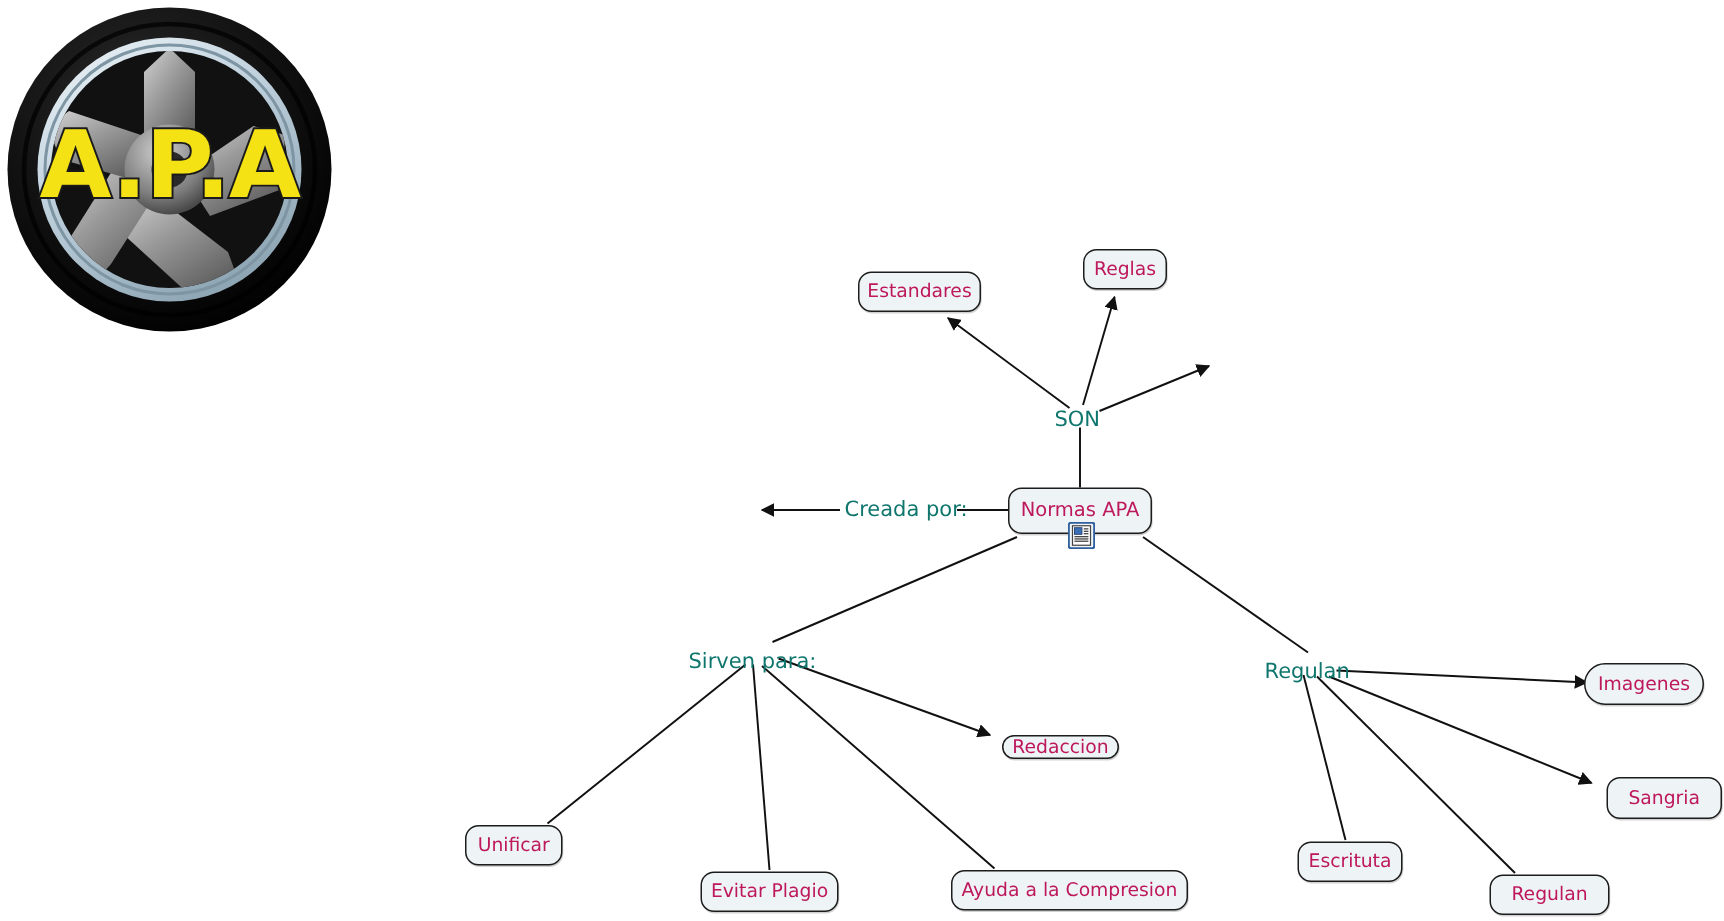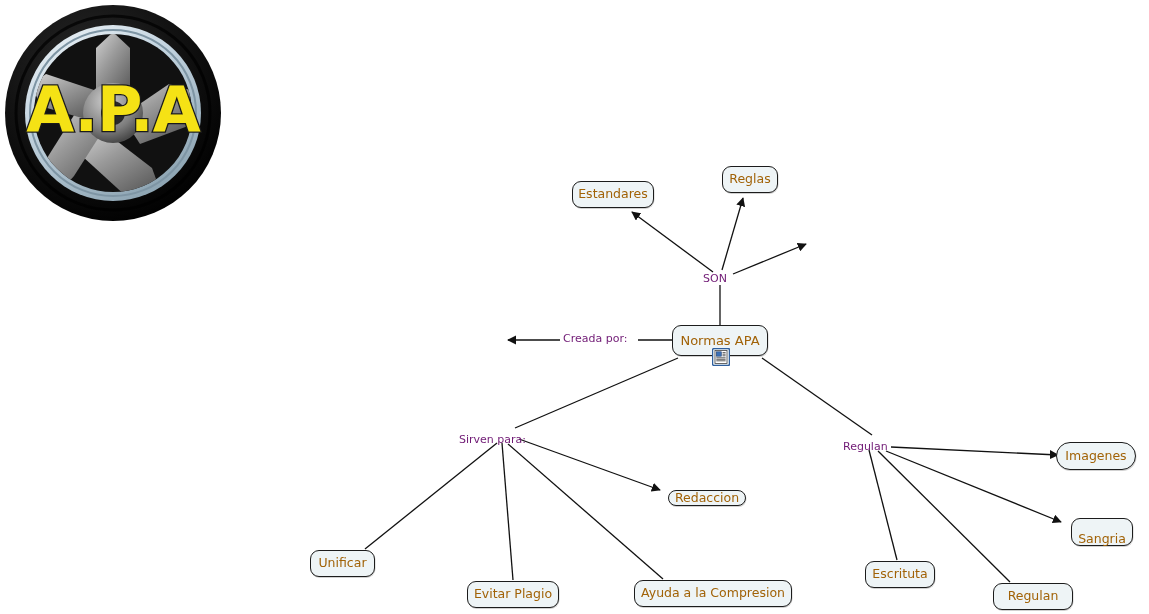--- a/index.html
+++ b/index.html
@@ -36,39 +36,39 @@
     pointer-events: none;
   }
 
   
   .node {
     position: absolute;
     box-sizing: border-box;
     background: #eef4f6;
     border: 1.4px solid #1c1c1c;
     border-radius: 9px;
-    color: #a16207;
+    color: #be185d;
     font-size: 12.5px;
     line-height: 1;
     display: flex;
     align-items: center;
     justify-content: center;
     white-space: nowrap;
     padding: 0 9px;
     box-shadow: 0.5px 1px 0 rgba(0,0,0,0.18);
   }
   .node.root {
     font-size: 13px;
   }
 
   
   .linklabel {
     position: absolute;
-    color: #701a75;
-    font-size: 11px;
+    color: #0f766e;
+    font-size: 14px;
     line-height: 1;
     background: transparent;
     white-space: nowrap;
   }
 
   
   .res-icon {
     position: absolute;
     width: 18px;
     height: 18px;
@@ -225,21 +225,21 @@
   </div>
 
   <div class="node" style="left:993px; top:583px; width:80px; height:27px;">
     <span>Regulan</span>
   </div>
 
   <div class="node" style="left:1056px; top:442px; width:80px; height:28px;border-radius:14px;">
     <span>Imagenes</span>
   </div>
 
-  <div class="node" style="left:1071px; top:518px; width:62px; height:28px;align-items:flex-end;">
+  <div class="node" style="left:1071px; top:518px; width:77px; height:28px;">
     <span>Sangria</span>
   </div>
 
   <div class="linklabel" style="left:703px; top:273px;">
     <span>SON</span>
   </div>
 
   <div class="linklabel" style="left:563px; top:333px;">
     <span>Creada por:</span>
   </div>

